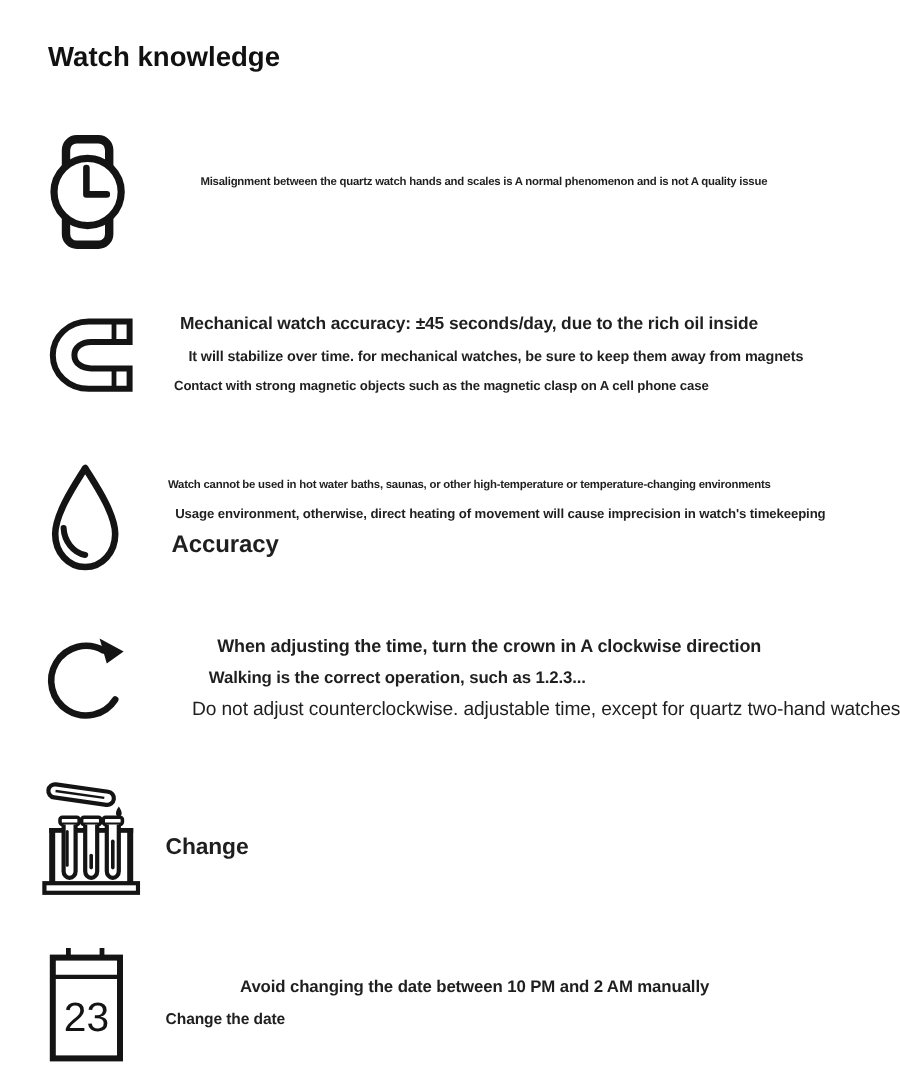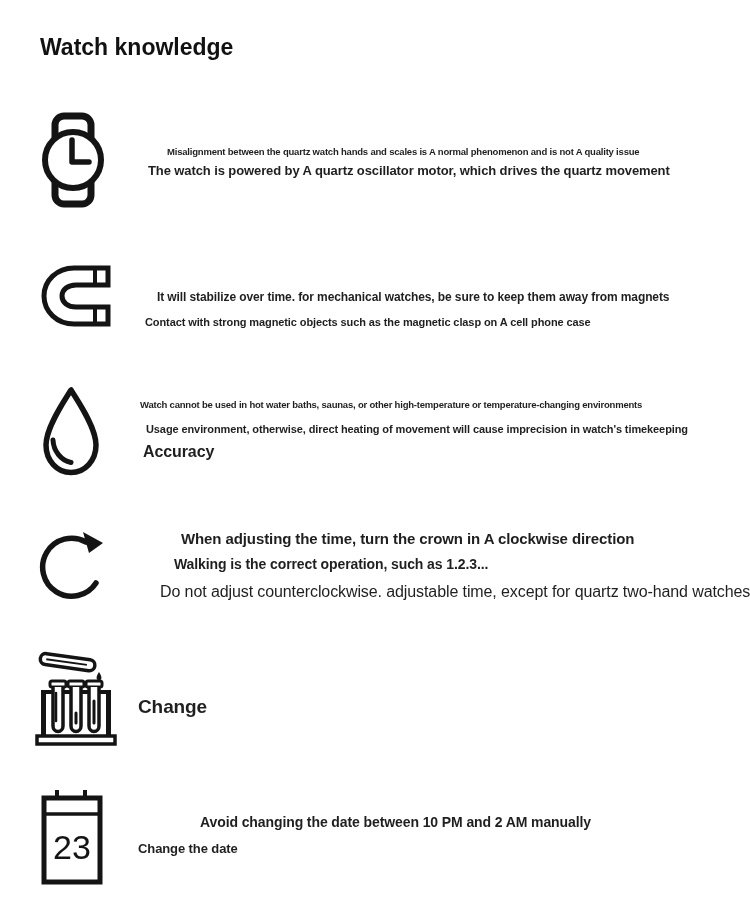--- a/index.html
+++ b/index.html
@@ -26,21 +26,21 @@
   .s1l2{left:148px;top:51px;font-size:13px;}
   
   .s2-icon{left:38px;top:5px;}
   .s2l1{left:150px;top:4px;font-size:14.5px;}
   .s2l2{left:157px;top:32px;font-size:12px;}
   .s2l3{left:145px;top:58px;font-size:11px;}
   
   .s3-icon{left:38px;top:2px;}
   .s3l1{left:140px;top:16px;font-size:9.5px;letter-spacing:-0.2px;}
   .s3l2{left:146px;top:40px;font-size:11px;}
-  .s3l3{left:143px;top:60px;font-size:16px;}
+  .s3l3{left:143px;top:60px;font-size:20px;}
   
   .s4-icon{left:38px;top:3px;}
   .s4l1{left:181px;top:12px;font-size:15px;}
   .s4l2{left:150px;top:38px;font-size:14px;margin-left:24px;}
   .s4l3{left:160px;top:65px;font-size:16px;font-weight:normal;}
   
   .s5-icon{left:35px;top:0;}
   .s5l1{left:150px;top:34px;font-size:11.5px;}
   .s5l2{left:138px;top:53px;font-size:19px;}
   
@@ -57,31 +57,31 @@
 
   <section class="sec sec-1">
     <span class="icon s1-icon">
       <svg width="66" height="96" viewBox="0 0 66 96">
         <rect x="15" y="4" width="36" height="88" rx="9" fill="#fff" stroke="#141414" stroke-width="7"></rect>
         <circle cx="33" cy="48" r="28" fill="#fff" stroke="#141414" stroke-width="6"></circle>
         <path d="M32 28 L32 50 L49 50" fill="none" stroke="#141414" stroke-width="5.5" stroke-linecap="round" stroke-linejoin="round"></path>
       </svg>
     </span>
     <p class="line s1l1">Misalignment between the quartz watch hands and scales is A normal phenomenon and is not A quality issue</p>
-    <p class="line s1l2">The watch is powered by A quartz oscillator motor, which drives the quartz movement</p>
   </section>
 
   <section class="sec sec-2">
     <span class="icon s2-icon">
       <svg width="74" height="66" viewBox="0 0 74 66">
         <path d="M70,5 L36,5 C19,5 6,17.5 6,33 C6,48.5 19,61 36,61 L70,61 L70,44 L38,44 C30,44 24,39.5 24,33 C24,26.5 30,22 38,22 L70,22 Z" fill="#fff" stroke="#141414" stroke-width="5" stroke-linejoin="miter"></path>
         <line x1="57" y1="5" x2="57" y2="22" stroke="#141414" stroke-width="4"></line>
         <line x1="57" y1="44" x2="57" y2="61" stroke="#141414" stroke-width="4"></line>
       </svg>
     </span>
+    <p class="line s2l1">Mechanical watch accuracy: ±45 seconds/day, due to the rich oil inside</p>
     <p class="line s2l2">It will stabilize over time. for mechanical watches, be sure to keep them away from magnets</p>
     <p class="line s2l3">Contact with strong magnetic objects such as the magnetic clasp on A cell phone case</p>
   </section>
 
   <section class="sec sec-3">
     <span class="icon s3-icon">
       <svg width="66" height="94" viewBox="0 0 66 94">
         <path d="M33,5 C27,15 8,42 8,60 C8,75.5 19,87.5 33,87.5 C47,87.5 58,75.5 58,60 C58,42 39,15 33,5 Z" fill="#fff" stroke="#141414" stroke-width="5.5" stroke-linejoin="round"></path>
         <path d="M15,55 C15.5,66 23,75.5 33,77.5" fill="none" stroke="#141414" stroke-width="5" stroke-linecap="round"></path>
       </svg>

